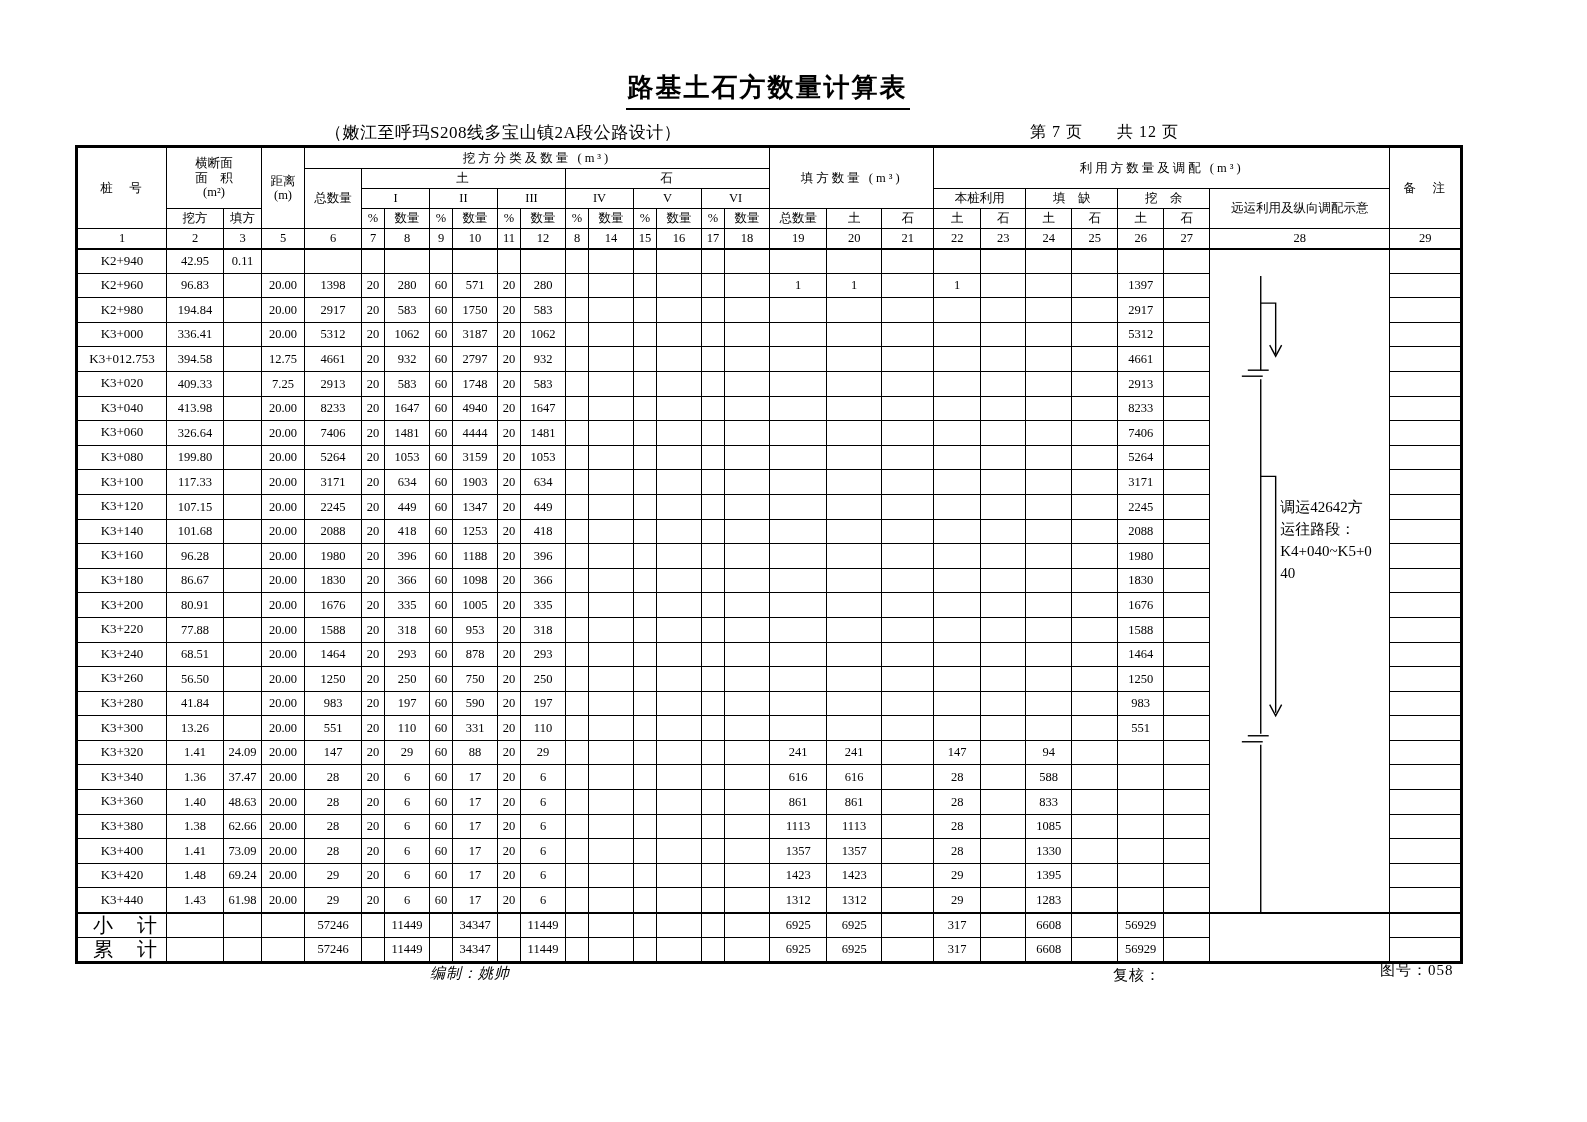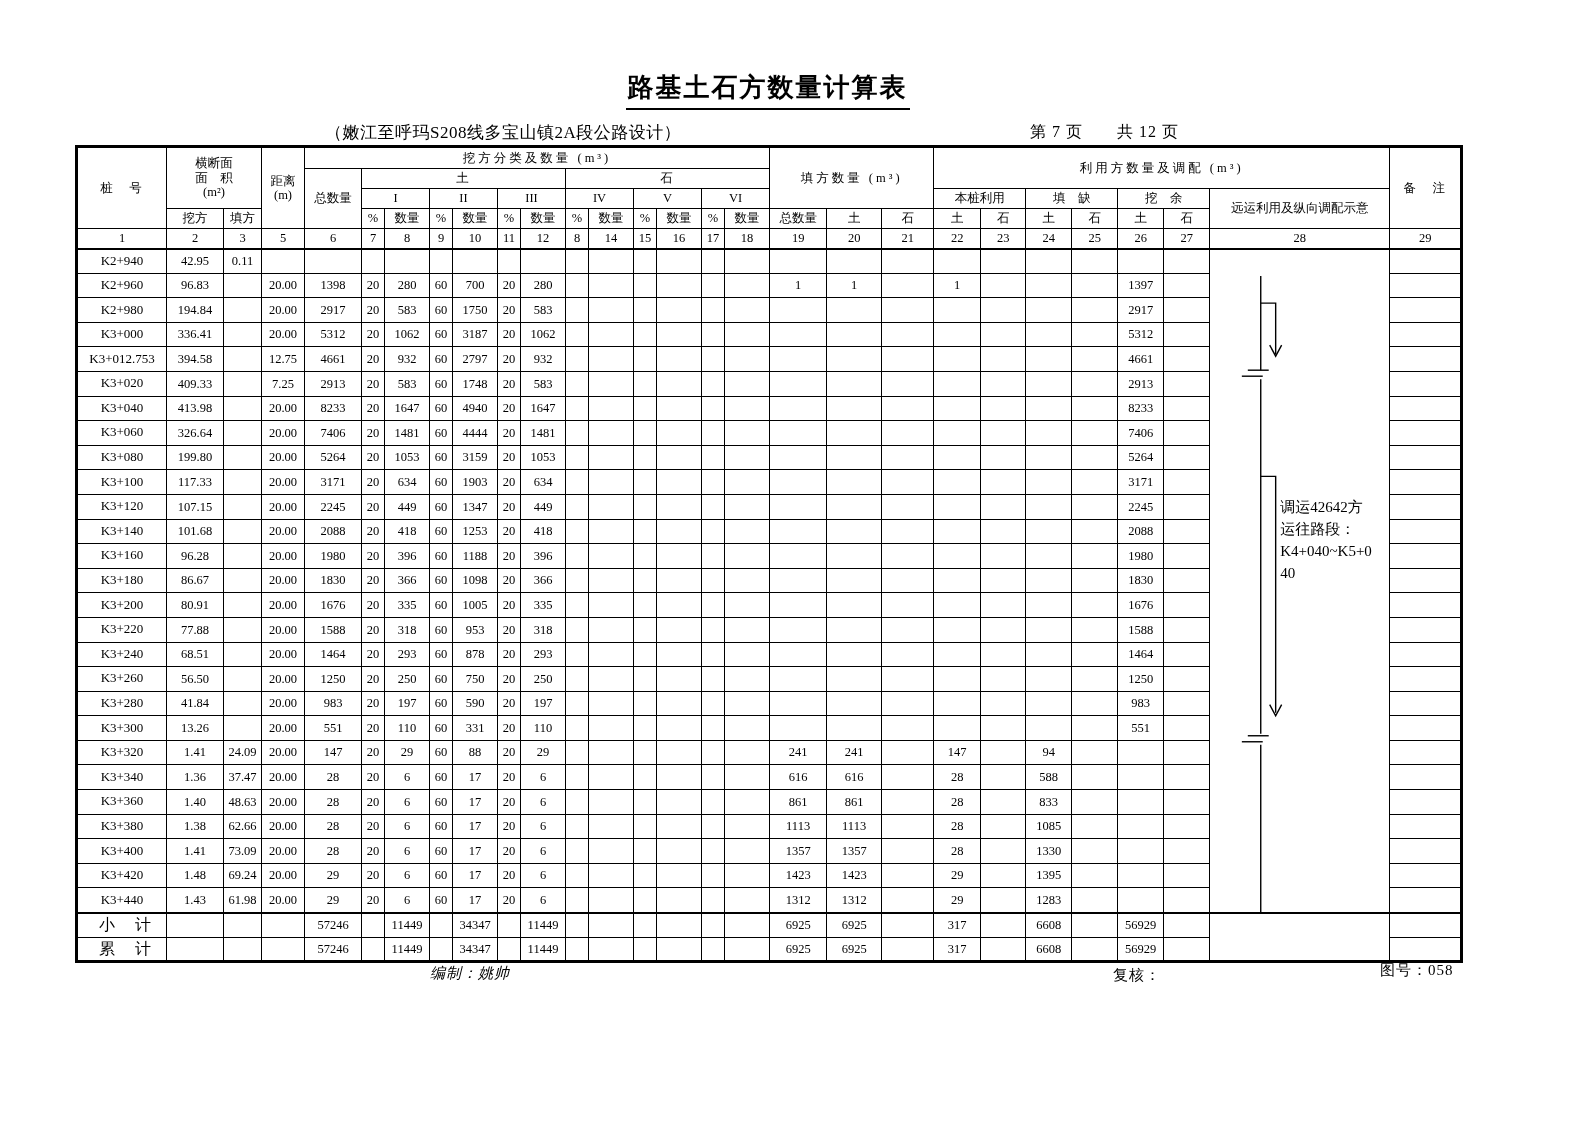--- a/index.html
+++ b/index.html
@@ -22,21 +22,21 @@
                 white-space:nowrap;}
   thead td{font-size:13px;}
   thead .group{font-size:14px;letter-spacing:3px;}
   thead .sub{font-size:13px;letter-spacing:2px;}
   thead .tiny{font-size:12.5px;letter-spacing:0;}
   tr.h1{height:22px;} tr.h2{height:20px;} tr.h3{height:20px;}
   tr.h4{height:20px;margin-left:36px;} tr.h5{height:20px;}
   tr.h5 td{border-bottom:2.8px solid #000;font-size:12.5px;}
   tbody tr{height:24.6px;margin-left:22px;}
   tbody td.station{font-size:13px;}
-  tbody td.sum{font-size:16px;letter-spacing:2px;padding-left:8px;}
+  tbody td.sum{font-size:20px;letter-spacing:2px;padding-left:8px;}
   tr.sum-first td{border-top:2.6px solid #000;}
 
   td.diagram-cell{position:relative;padding:0;vertical-align:top;}
   .dwrap{position:absolute;left:0;top:0;right:0;bottom:0;}
   .dsvg{position:absolute;left:0;top:0;width:100%;height:100%;}
   .dsvg line,.dsvg polyline,.dsvg path{stroke:#000;stroke-width:1.4;fill:none;}
   .haul-note{position:absolute;left:70px;top:246px;width:108px;text-align:left;
              font-family:Liberation Serif, serif;
              font-size:15px;line-height:22px;white-space:nowrap;}
 
@@ -232,21 +232,21 @@
         </tr>
         <tr>
           <td class="station">K2+960</td>
           <td>96.83</td>
           <td></td>
           <td>20.00</td>
           <td>1398</td>
           <td>20</td>
           <td>280</td>
           <td>60</td>
-          <td>700</td>
+          <td>571</td>
           <td>20</td>
           <td>280</td>
           <td></td>
           <td></td>
           <td></td>
           <td></td>
           <td></td>
           <td></td>
           <td>1</td>
           <td>1</td>

